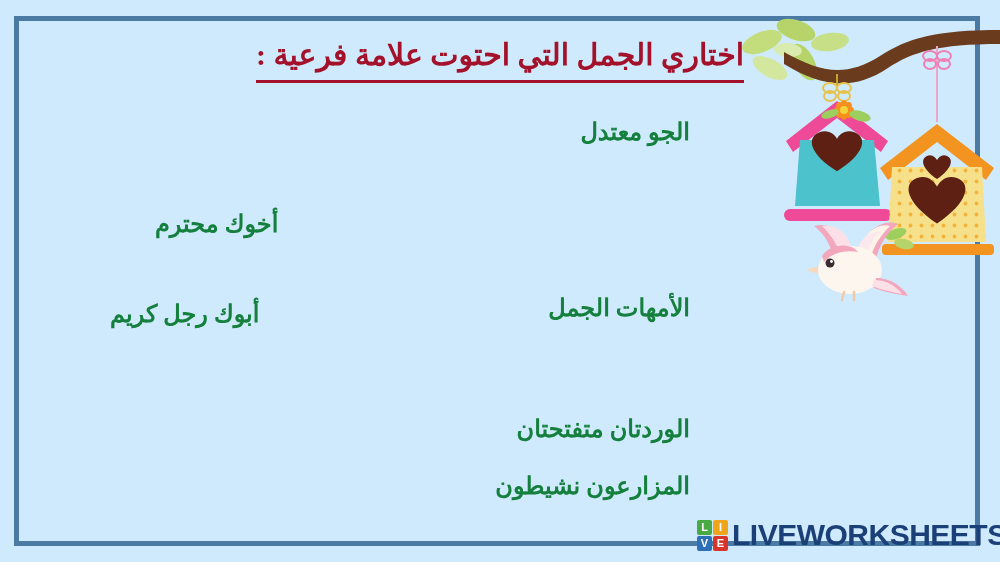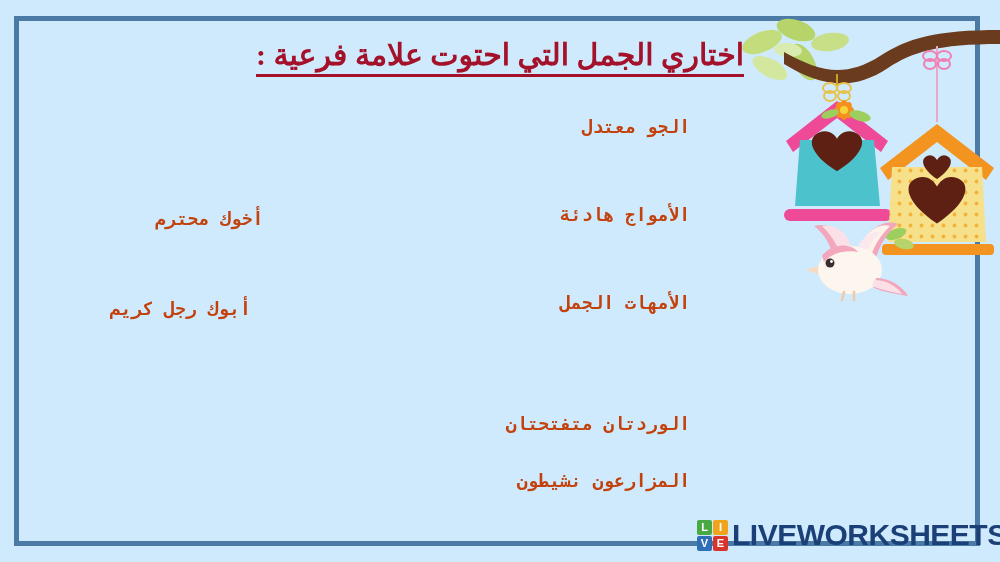--- a/index.html
+++ b/index.html
@@ -45,35 +45,34 @@
     direction: rtl;
     unicode-bidi: embed;
   }
   #title .title-text {
     display: inline-block;
     color: #a3122a;
     font-size: 30px;
     font-weight: bold;
     letter-spacing: 0px;
     border-bottom: 3px solid #a3122a;
-    padding-bottom: 0;
+    padding-bottom: 6px;
     line-height: 1.25;
   }
 
   
   .sentence {
     position: absolute;
     direction: rtl;
     unicode-bidi: embed;
-    color: #c2410c;
-    font-size: 18px;
+    color: #15803d;
+    font-size: 24px;
     font-weight: bold;
     white-space: nowrap;
     line-height: 1.2;
-    font-family: Liberation Mono, monospace;
   }
   .col-right { text-align: right; }
   .col-left  { text-align: center; }
 
   
   #s-r0 { right: 310px; top: 118px; }
   #s-r1 { right: 310px; top: 206px; }
   #s-r2 { right: 310px; top: 294px; }
   #s-r3 { right: 310px; top: 382px; margin-top: 33px; }
   #s-r4 { right: 310px; top: 472px; text-align: center; }
@@ -147,21 +146,20 @@
 
 <div id="worksheet">
 
   <div id="frame"></div>
 
   <div id="title">
     <span class="title-text">اختاري الجمل التي احتوت علامة فرعية :</span>
   </div>
 
   <div class="sentence col-right" id="s-r0">الجو معتدل</div>
-  <div class="sentence col-right" id="s-r1">الأمواج هادئة</div>
   <div class="sentence col-right" id="s-r2">الأمهات الجمل</div>
   <div class="sentence col-right" id="s-r3">الوردتان متفتحتان</div>
   <div class="sentence col-right" id="s-r4">المزارعون نشيطون</div>
 
   <div class="sentence col-left" id="s-l0">أخوك محترم</div>
   <div class="sentence col-left" id="s-l1">أبوك رجل كريم</div>
 
   <svg id="artwork" viewBox="0 0 260 330" xmlns="http://www.w3.org/2000/svg">
 
     <g>

